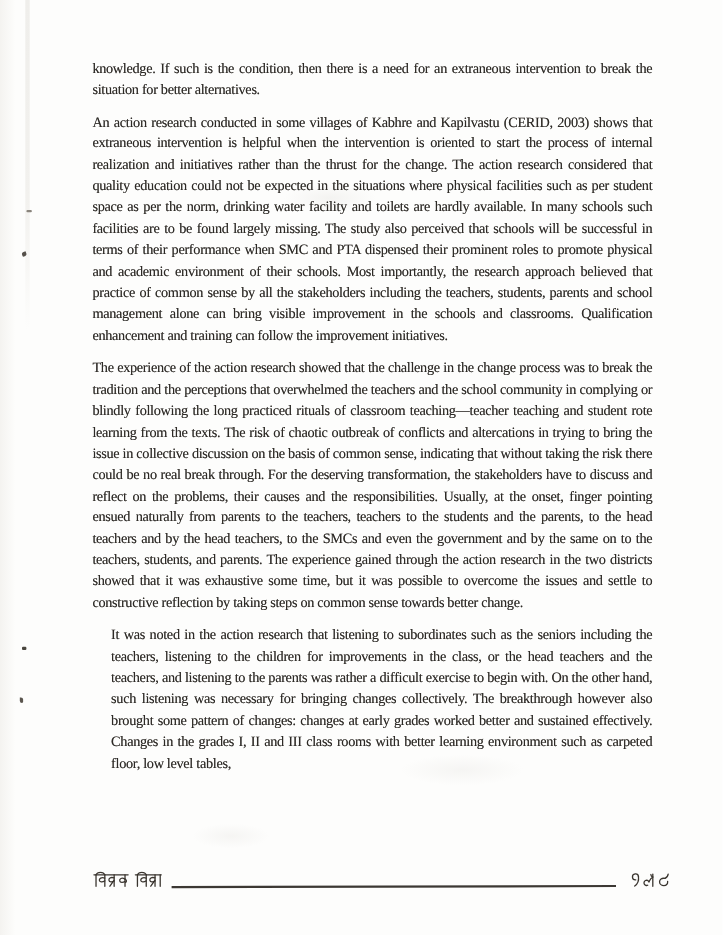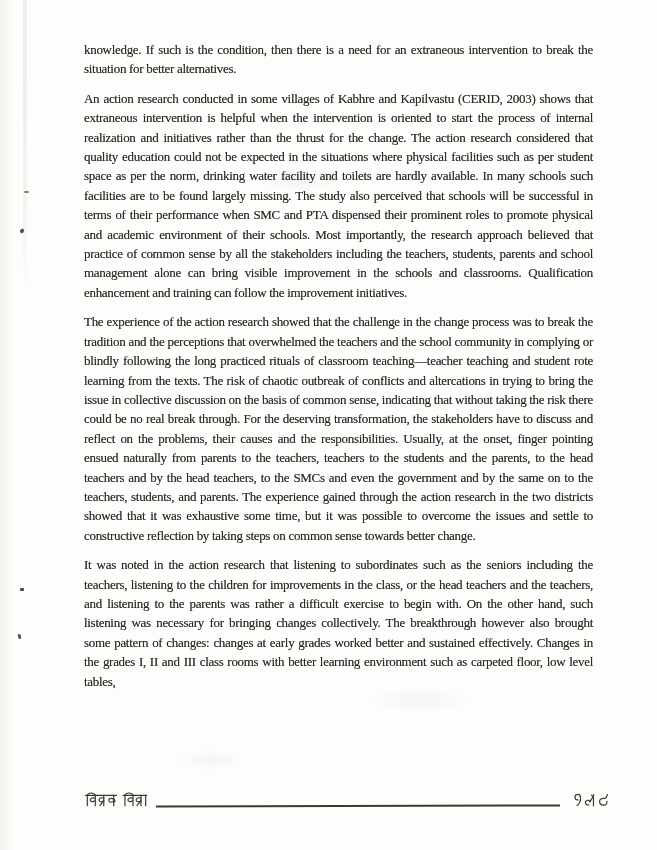--- a/index.html
+++ b/index.html
@@ -31,31 +31,31 @@
   }
   .speck { position: absolute; }
   .speck-1 { left: 24px; top: 191px; width: 5px; height: 2px; background: #8a857d; border-radius: 1px; }
   .speck-2 { left: 20px; top: 229px; width: 4px; height: 4px; background: #55504a; border-radius: 2px 0 2px 1px; transform: rotate(-20deg); }
   .speck-3 { left: 20px; top: 588px; width: 4px; height: 3px; background: #4a463f; border-radius: 1px; }
   .speck-4 { left: 18px; top: 634px; width: 3px; height: 5px; background: #5a554e; border-radius: 0 2px 1px 2px; }
 
   .text-block {
     position: absolute;
     left: 84px;
-    top: 40px;
+    top: 52px;
     width: 509px;
     color: #2d2a26;
     font-size: 13px;
     line-height: 19.4px;
     letter-spacing: -0.3px;
     text-align: justify;
     text-shadow: 0 0 0.5px rgba(45,42,38,0.55);
   }
   .para { margin: 0 0 10px 0; }
-  .para:last-child { margin-bottom: 0; }
+  .para:last-child { margin-bottom: 0; margin-left: 17px; }
 
   .footer {
     position: absolute;
     left: 84px;
     right: 47px;
     top: 792px;
     display: flex;
     align-items: flex-end;
   }
   .title-glyphs { width: 64px; height: 17px; flex: none; }

